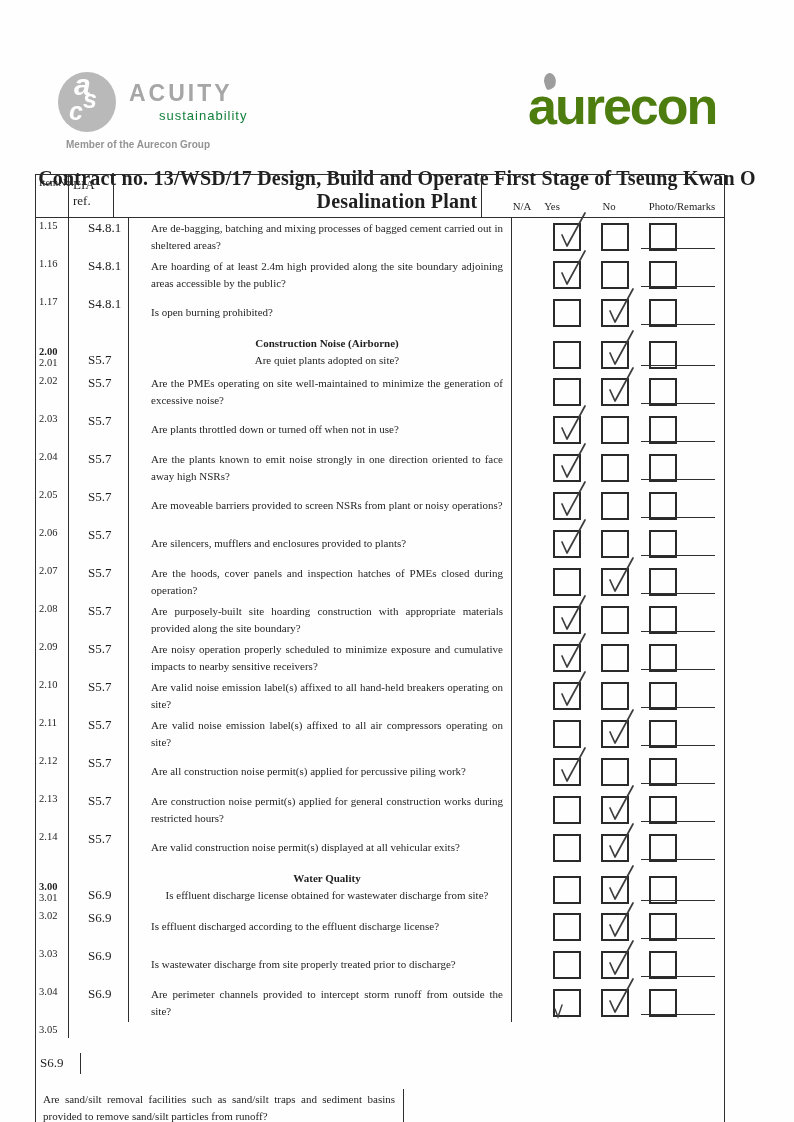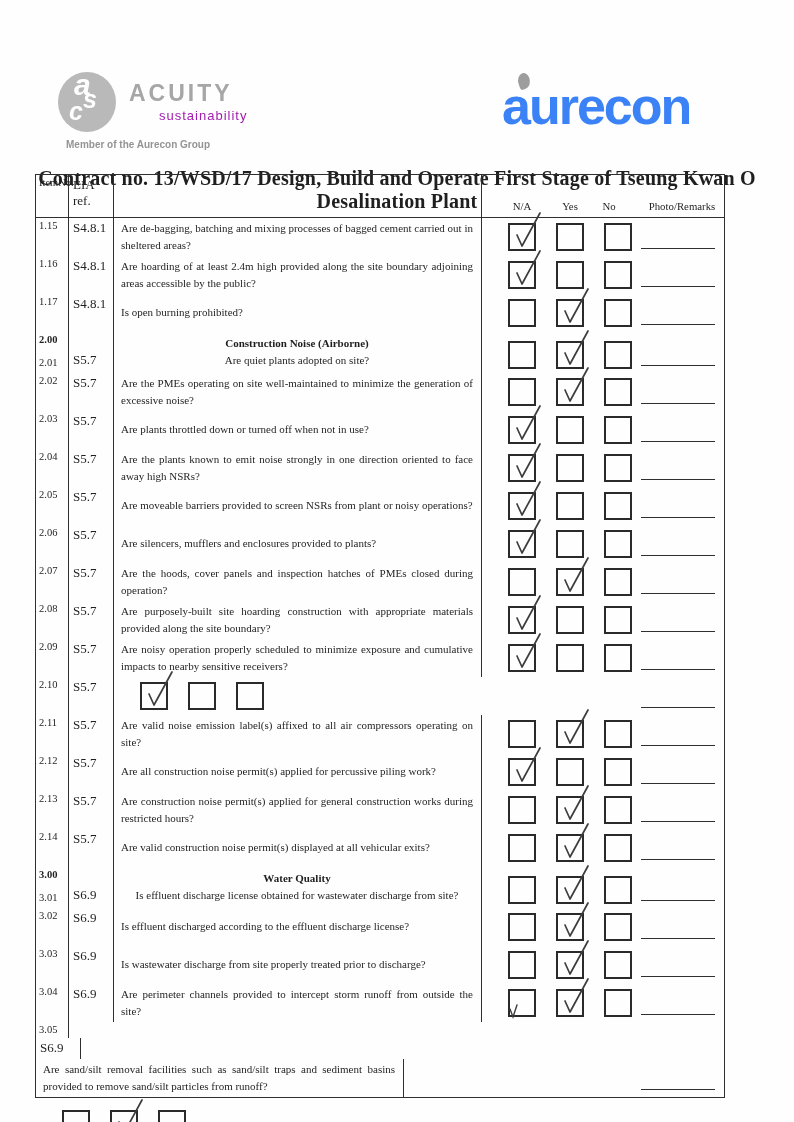--- a/index.html
+++ b/index.html
@@ -19,58 +19,58 @@
     width:58px; height:60px; border-radius:50%;
     background:#b9b9b9; position:relative; color:#ffffff;
     font-family:"Liberation Sans", sans-serif; font-weight:bold; font-style:italic;
     flex:0 0 auto;
   }
   .acuity-circle .m-a { position:absolute; left:16px; top:-4px;  font-size:30px; }
   .acuity-circle .m-s { position:absolute; left:25px; top:13px; font-size:25px; }
   .acuity-circle .m-c { position:absolute; left:11px; top:25px; font-size:25px; }
   .acuity-text { margin-left:13px; padding-top:10px; font-family:"Liberation Sans", sans-serif; }
   .acuity-name { font-size:23px; font-weight:bold; color:#a6a6a6; letter-spacing:3px; line-height:1; }
-  .acuity-sub  { font-size:13px; color:#a21caf; letter-spacing:1px; margin:3px 0 0 30px; }
+  .acuity-sub  { font-size:13px; color:#15803d; letter-spacing:1px; margin:3px 0 0 30px; }
   .acuity-tag  { position:absolute; left:66px; top:139px; font-family:"Liberation Sans", sans-serif;
                  font-size:10px; font-weight:bold; color:#949494; }
 
-  .aurecon { position:absolute; left:502px; top:80px; font-family:"Liberation Sans", sans-serif;
-             font-weight:bold; font-size:52px; color:#3b82f6; letter-spacing:-2px; line-height:1;text-align:center; }
+  .aurecon { position:absolute; left:528px; top:80px; font-family:"Liberation Sans", sans-serif;
+             font-weight:bold; font-size:52px; color:#4d7c0f; letter-spacing:-2px; line-height:1;text-align:center; }
   .aurecon .leaf { position:absolute; left:16px; top:-7px; width:12px; height:16px;
                    background:#9d9d9d; border-radius:60% 45% 60% 20%; transform:rotate(-18deg); }
 
   .doc-title { position:absolute; left:0; top:167px; width:100%; text-align:center;
                font-size:20px; font-weight:bold; letter-spacing:0.2px; }
 
   
   .sheet-table { position:absolute; left:35px; top:174px; width:690px;
                  border:1.6px solid #2f2f2f; background:transparent; }
   .sheet-table > div + div { border-top:1.6px solid #2f2f2f; }
   .row, .thead { display:flex; align-items:stretch; }
-  .row { min-height:38px; }
+  .row { min-height:38px;gap:15px; }
   .row.section { min-height:41px; border-top-width:2.4px; }
   .row.last { min-height:50px;flex-direction:column; }
   .thead { min-height:42px; }
 
   .cell { border-right:1.6px solid #2f2f2f; }
   .c-item { width:33px;  font-size:10.5px; padding:2px 1px 3px 3px; }
   .c-eia  { width:45px;  font-size:13px; padding:2px 10px 3px 4px; }
   .c-q    { width:368px; font-size:11px; padding:2px 8px 3px 7px; line-height:16.5px;
             display:flex; flex-direction:column; justify-content:center; text-align:justify; }
   .c-ans  { flex:1; border-right:none; position:relative; }
 
   .thead .c-item { display:flex; flex-direction:row; justify-content:space-between; padding-bottom:4px; }
   .th-ans { flex:1; position:relative; font-size:10.8px; }
   .lbl { position:absolute; top:5px; text-align:center;margin-top:20px; }
   .lbl-na    { left:22px;  width:36px; }
-  .lbl-yes   { left:70px;  width:36px; }
+  .lbl-yes   { left:52px;  width:36px; }
   .lbl-no    { left:109px; width:36px; }
   .lbl-photo { left:152px; width:96px; }
 
-  .row.section .c-item { display:flex; flex-direction:column; justify-content:space-between; padding-bottom:5px; }
+  .row.section .c-item { display:flex; flex-direction:column; justify-content:flex-end; padding-bottom:5px; }
   .row.section .c-eia  { display:flex; flex-direction:column; justify-content:flex-end; padding-bottom:5px; }
   .row.section .c-q    { justify-content:space-between; text-align:center; padding-top:3px; padding-bottom:5px; }
   .bold { font-weight:bold; }
 
   .box { position:absolute; top:5px; width:28px; height:28px; border:2px solid #2a2a2a; background:transparent; }
   .box.na  { left:26px; }
   .box.yes { left:74px; }
   .box.no  { left:122px; }
   .row.section .box { top:9px; }
   .row.last .box { top:13px; }
@@ -333,20 +333,23 @@
             </svg>
           </span>
           <span class="box yes"></span>
           <span class="box no"></span>
           <span class="remark-line"></span>
         </div>
       </div>
       <div class="row">
         <div class="cell c-item"><span>2.10</span></div>
         <div class="cell c-eia"><span>S5.7</span></div>
+        <div class="cell c-q">
+          <div>Are valid noise emission label(s) affixed to all hand-held breakers operating on site?</div>
+        </div>
         <div class="cell c-ans">
           <span class="box na">
             <svg class="tick" viewBox="0 0 38 40">
               <path d="M11 25 L16 36 L34 3"></path>
             </svg>
           </span>
           <span class="box yes"></span>
           <span class="box no"></span>
           <span class="remark-line"></span>
         </div>

